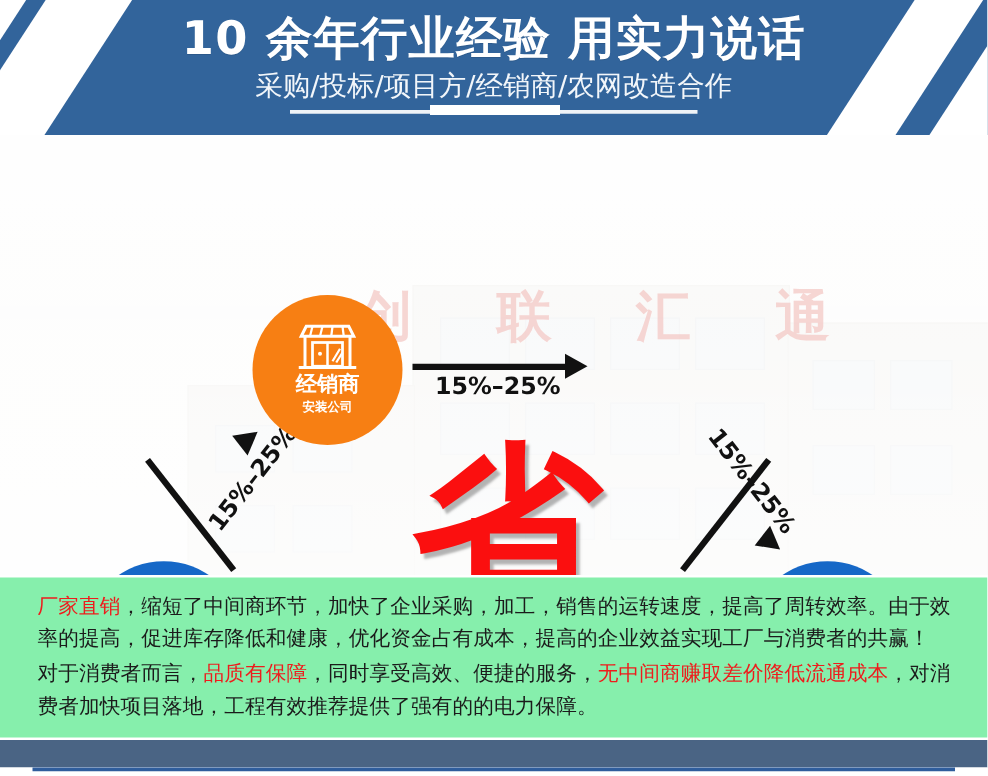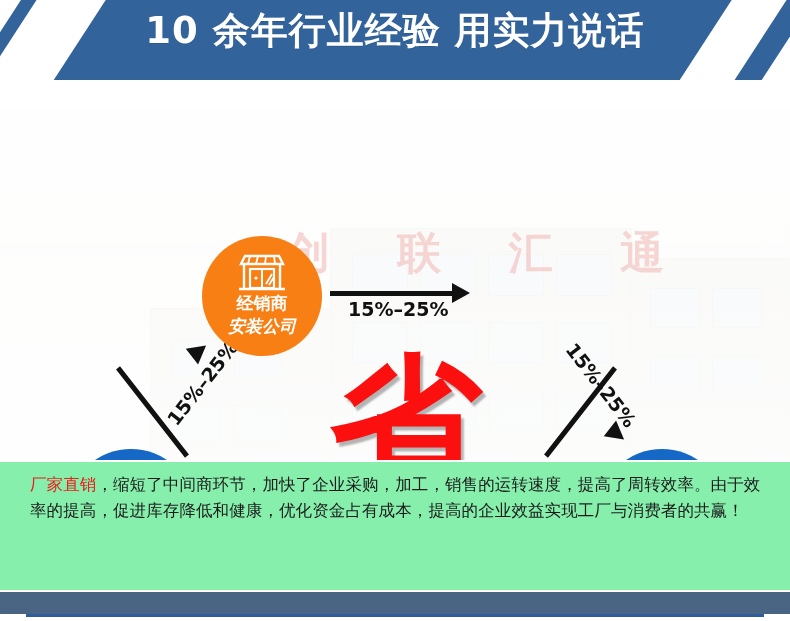--- a/index.html
+++ b/index.html
@@ -6,21 +6,21 @@
   body{
     width:790px;height:621px;
     font-family:"DejaVu Sans","Liberation Sans",sans-serif;
     background:#ffffff;
     overflow:hidden;
   }
   #page{position:relative;width:790px;height:621px;overflow:hidden;background:#fff;}
 
   
   .header{
-    position:absolute;left:0;top:0;width:790px;height:80px;
+    position:absolute;left:0;top:0;width:790px;height:108px;
     background:#32649b;
     overflow:hidden;
   }
   .hdr-stripe{position:absolute;background:#ffffff;}
   .hs1{left:-64px;top:-30px;width:36px;height:200px;transform:rotate(33deg);transform-origin:50% 50%;}
   .hs2{left:-4px;top:-34px;width:58px;height:210px;transform:rotate(33deg);transform-origin:50% 50%;}
   .hs3{left:690px;top:-34px;width:46px;height:210px;transform:rotate(33deg);transform-origin:50% 50%;}
   .hs4{left:772px;top:-34px;width:46px;height:210px;transform:rotate(33deg);transform-origin:50% 50%;}
 
   .hdr-title{
@@ -59,21 +59,21 @@
     position:absolute;border-radius:50%;
     display:flex;flex-direction:column;align-items:center;justify-content:center;
     color:#fff;text-align:center;
   }
   .node .ico{display:block;line-height:0;}
   .node .lbl{font-weight:bold;line-height:1.05;}
   .node .sub{font-weight:bold;}
 
   .n-dealer{left:202px;top:128px;width:120px;height:120px;background:#f77f13;}
   .n-dealer .lbl{font-size:17px;margin-top:3px;}
-  .n-dealer .sub{font-size:17px;margin-top:2px;font-style:italic;}
+  .n-dealer .sub{font-size:10px;margin-top:2px;}
   .n-bureau{left:473px;top:139px;width:96px;height:96px;background:#f77f13;}
   .n-bureau .lbl{font-size:22px;margin-top:3px;}
   .n-home{left:72px;top:341px;width:118px;height:106px;background:#1668c7;}
   .n-cons{left:603px;top:341px;width:118px;height:106px;background:#1668c7;}
 
   
   .sheng{
     position:absolute;left:330px;top:244px;width:140px;height:160px;
     color:#fb0f0f;font-size:152px;font-weight:bold;line-height:150px;
     text-align:center;
@@ -121,20 +121,21 @@
 <body>
 
 <div id="page">
 
   <div class="header">
     <div class="hdr-stripe hs1"></div>
     <div class="hdr-stripe hs2"></div>
     <div class="hdr-stripe hs3"></div>
     <div class="hdr-stripe hs4"></div>
     <div class="hdr-title">10 余年行业经验 用实力说话</div>
+    <div class="hdr-sub">采购/投标/项目方/经销商/农网改造合作</div>
     <div class="hdr-rule"></div>
     <div class="hdr-rule-mid"></div>
   </div>
 
   <div class="stage">
 
     <div class="bgphoto">
       <div class="bld" style="left:330px;top:120px;width:300px;height:232px;"></div>
       <div class="bld" style="left:630px;top:150px;width:170px;height:202px;"></div>
       <div class="bld" style="left:150px;top:200px;width:180px;height:152px;"></div>
@@ -201,19 +202,20 @@
 
     <div class="node n-cons">
       
       
     </div>
 
   </div>
 
   <div class="copy">
     <div class="para p1"><span class="hl">厂家直销</span><span>，缩短了中间商环节，加快了企业采购，加工，销售的运转速度，提高了周转效率。由于效率的提高，促进库存降低和健康，优化资金占有成本，提高的企业效益实现工厂与消费者的共赢！</span></div>
+    <div class="para p2"><span>对于消费者而言，</span><span class="hl">品质有保障</span><span>，同时享受高效、便捷的服务，</span><span class="hl">无中间商赚取差价降低流通成本</span><span>，对消费者加快项目落地，工程有效推荐提供了强有的的电力保障。</span></div>
   </div>
 
   <div class="foot"></div>
   <div class="foot-gap"></div>
   <div class="foot-rule"></div>
 
 </div>
 
 </body></html>

